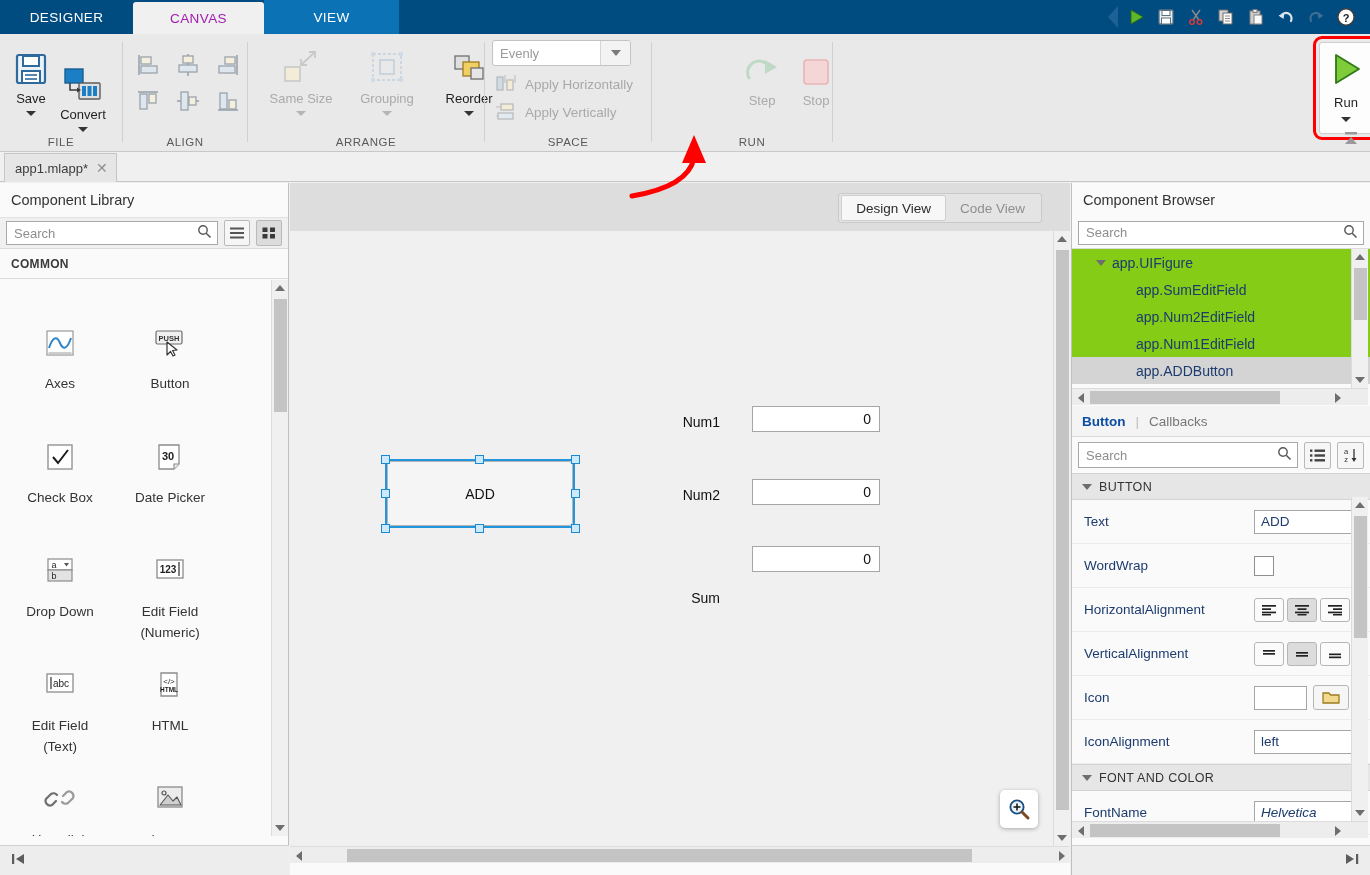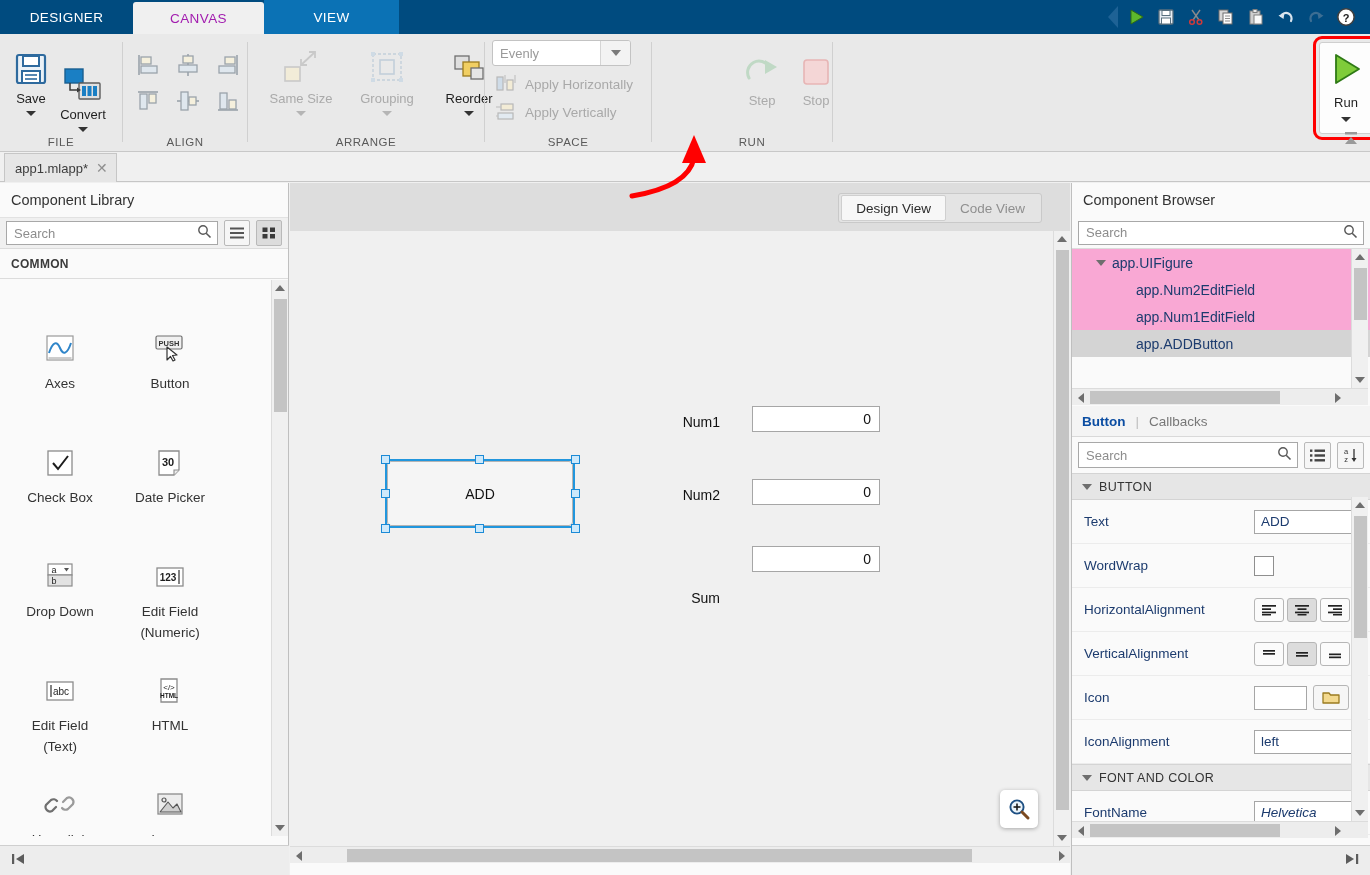--- a/index.html
+++ b/index.html
@@ -141,21 +141,21 @@
     background: #fafafa; border-bottom: 1px solid #dcdcdc;
   }
   .libgrid {
     position: absolute; top: 131px; left: 0; width: 271px; height: 522px;
     background: #fafafa; overflow: hidden;
   }
   .libcell {
     position: absolute; width: 120px; display: flex; flex-direction: column;
     align-items: center; cursor: default;
   }
-  .libcell .lic { height: 42px; display: flex; align-items: center; justify-content: center; }
+  .libcell .lic { height: 42px; display: flex; align-items: flex-start; justify-content: center; }
   .libcell .lbl { font-size: 13.5px; color: #333; text-align: center; line-height: 1.55; margin-top: 4px; }
   .vscroll {
     position: absolute; width: 17px; background: #f0f0f0; border-left: 1px solid #dcdcdc;
   }
   .vscroll .arrw, .hscroll .arrw {
     width: 100%; height: 16px; display: flex; align-items: center; justify-content: center;
     background: #f0f0f0;
   }
   .vscroll .thumb { position: absolute; left: 2px; width: 13px; background: #c4c4c4; }
   .hscroll { position: absolute; height: 17px; background: #ededed; border-top: 1px solid #dcdcdc; }
@@ -208,21 +208,21 @@
   .zoombtn {
     position: absolute; width: 38px; height: 38px; background: #fff;
     border-radius: 5px; box-shadow: 0 1px 4px rgba(0,0,0,.3);
     display: flex; align-items: center; justify-content: center;
   }
 
   
   #rightpane { left: 1071px; width: 299px; height: 692px; background: #fafafa; border-left: 1px solid #bfbfbf; }
   .treerow {
     height: 27px; display: flex; align-items: center; font-size: 14px; color: #1c3b6e;
-    padding-left: 12px; background: #f9a8d4;
+    padding-left: 12px; background: #84cc16;
   }
   .treerow.sel { background: #d4d4d4; }
   .treerow .tw { width: 16px; display: flex; align-items: center; }
   .propsplit {
     height: 31px; display: flex; align-items: center; gap: 10px;
     padding-left: 10px; font-size: 13.5px; background: #f4f4f4; border-bottom: 1px solid #d9d9d9;
   }
   .propsplit .pt { color: #777; }
   .propsplit .pt.active { color: #0b4da2; font-weight: bold; }
   .propsplit .div { color: #bdbdbd; }
@@ -786,20 +786,23 @@
     </div>
 
     <div style="position:relative;height:139px;overflow:hidden;">
       <div class="treerow" style="padding-left:24px;">
         <span class="tw">
             <span class="tri dn"></span>
           </span>
         <span>app.UIFigure</span>
       </div>
       <div class="treerow" style="padding-left:64px;">
+        <span>app.SumEditField</span>
+      </div>
+      <div class="treerow" style="padding-left:64px;">
         <span>app.Num2EditField</span>
       </div>
       <div class="treerow" style="padding-left:64px;">
         <span>app.Num1EditField</span>
       </div>
       <div class="treerow sel" style="padding-left:64px;">
         <span>app.ADDButton</span>
       </div>
 
       <div class="vscroll" style="left:279px; top:0; height:139px;">

